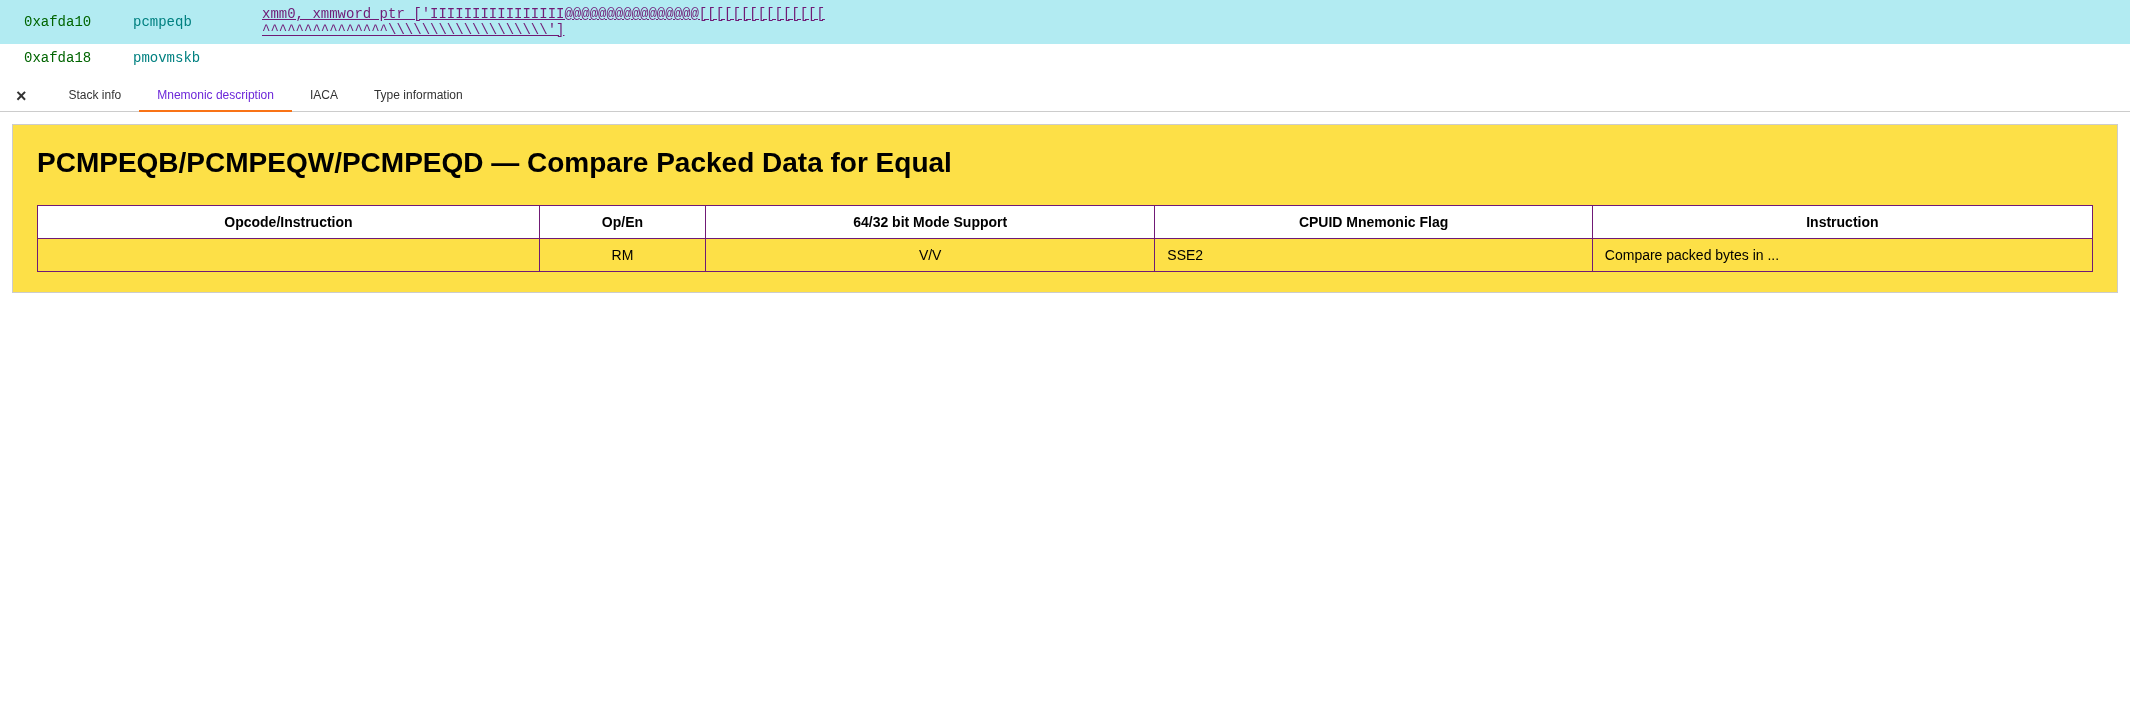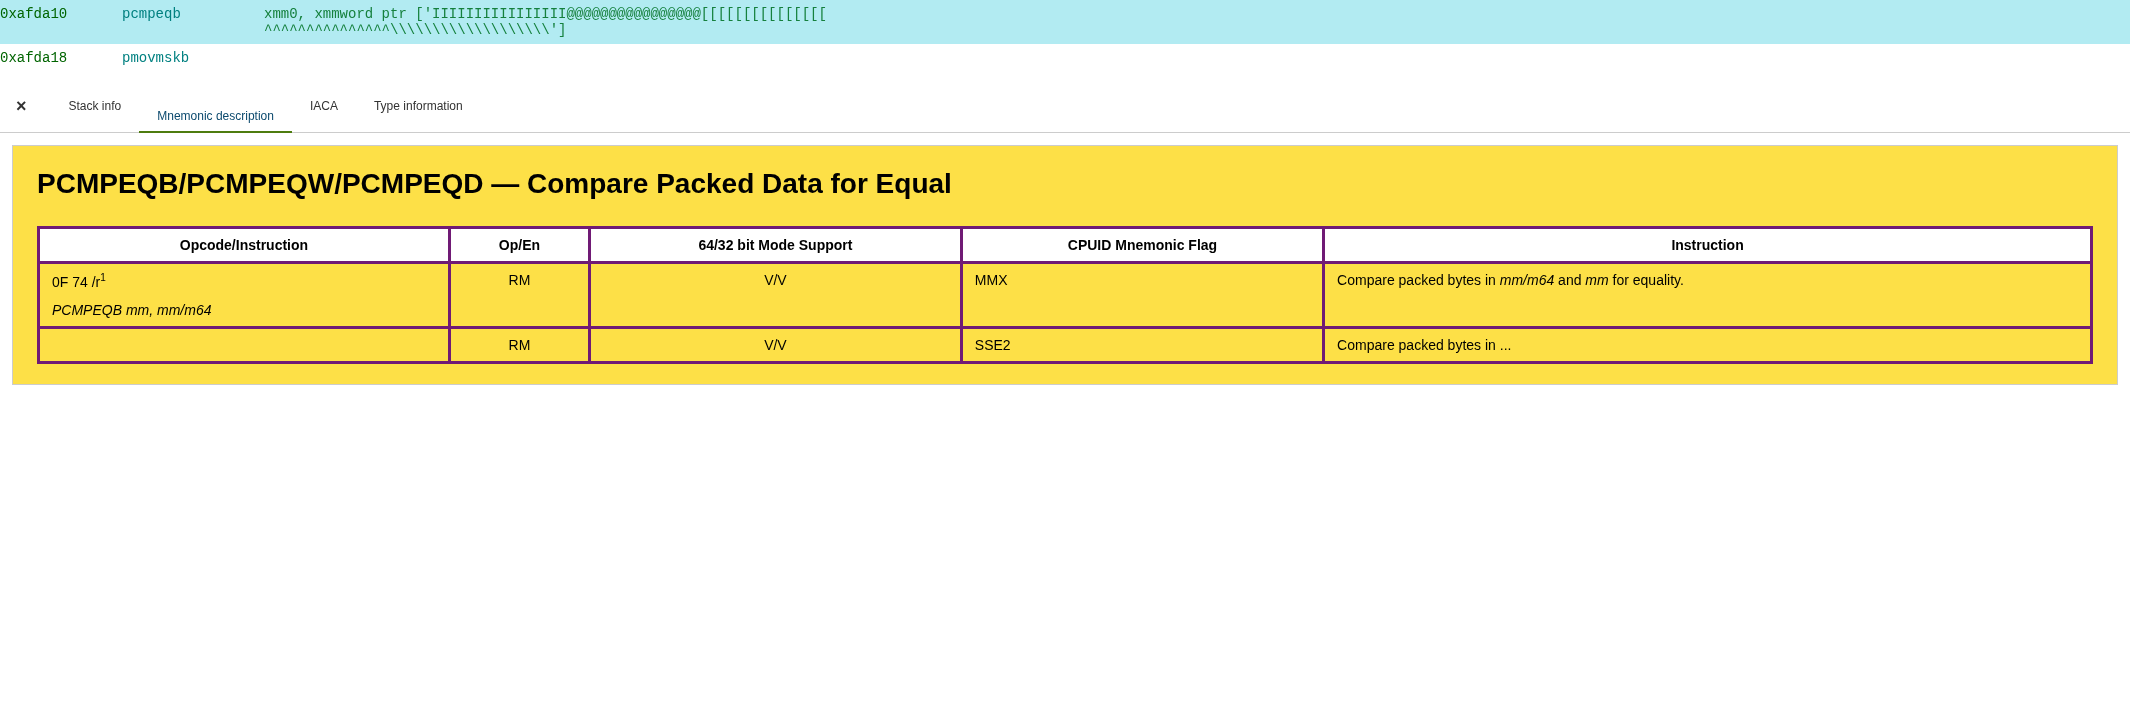--- a/index.html
+++ b/index.html
@@ -10,40 +10,41 @@
       font-size: 15px;
     }
 
     
     .asm-area {
       background: #fff;
       padding: 0;
     }
     .asm-row {
       display: flex;
-      align-items: flex-start;
-      padding: 6px 0;
+      align-items: center;
+      padding: 6px 24px;
       font-family: 'Courier New', monospace;
       font-size: 14px;
-      gap: 32px;
+      gap: 19px;
     }
     .asm-row.selected {
       background: #b2ebf2;
     }
     .asm-addr {
       color: #006400;
       min-width: 90px;
     }
     .asm-mnemonic {
       color: #008080;
       min-width: 110px;
     }
     .asm-operands {
-      color: #15803d;
+      color: #701a75;
       flex: 1;
+      text-decoration: underline;
     }
 
     
     .tab-bar {
       display: flex;
       align-items: center;
       border-bottom: 1px solid #ccc;
       padding: 8px 0 0 8px;
       gap: 0;
       background: #fff;
@@ -59,24 +60,23 @@
     }
     .tab-item {
       padding: 8px 18px;
       cursor: pointer;
       font-size: 12px;
       color: #333;
       border-bottom: 2px solid transparent;
       margin-bottom: -1px;
     }
     .tab-item.active {
-      color: #0c4a6e;
-      border-bottom: 2px solid #4d7c0f;
+      color: #6d28d9;
+      border-bottom: 2px solid #f97316;
       font-weight: 500;
-      margin-top: 21px;
     }
 
     
     .content-area {
       padding: 20px 24px;
       border: 1px solid #ccc;
       margin: 12px 12px;
       background: #fde047;
     }
 
@@ -87,21 +87,21 @@
       line-height: 1.3;
     }
 
     
     .instr-table {
       width: 100%;
       border-collapse: collapse;
       font-size: 14px;
     }
     .instr-table th, .instr-table td {
-      border: 3px solid #701a75;
+      border: 1px solid #701a75;
       padding: 8px 12px;
       vertical-align: top;
     }
     .instr-table th {
       font-weight: bold;
       text-align: center;
       background: #fff;
     }
     .instr-table td {
       text-align: left;
@@ -161,36 +161,20 @@
         <th>Opcode/Instruction</th>
         <th>Op/En</th>
         <th>64/32 bit Mode Support</th>
         <th>CPUID Mnemonic Flag</th>
         <th>Instruction</th>
       </tr>
     </thead>
     <tbody>
       <tr>
         <td class="cell-opcode">
-          <div class="opcode-line">
-            0F 74 /r<sup>1</sup>
-          </div>
-          <div class="instr-line">
-            PCMPEQB <em>mm, mm/m64</em>
-          </div>
-        </td>
-        <td class="center">RM</td>
-        <td class="center">V/V</td>
-        <td>MMX</td>
-        <td>
-          Compare packed bytes in <em>mm/m64</em> and <em>mm</em> for equality.
-        </td>
-      </tr>
-      <tr>
-        <td class="cell-opcode">
           <div class="opcode-line"></div>
           <div class="instr-line"></div>
         </td>
         <td class="center">RM</td>
         <td class="center">V/V</td>
         <td>SSE2</td>
         <td>
           Compare packed bytes in ...
         </td>
       </tr>

